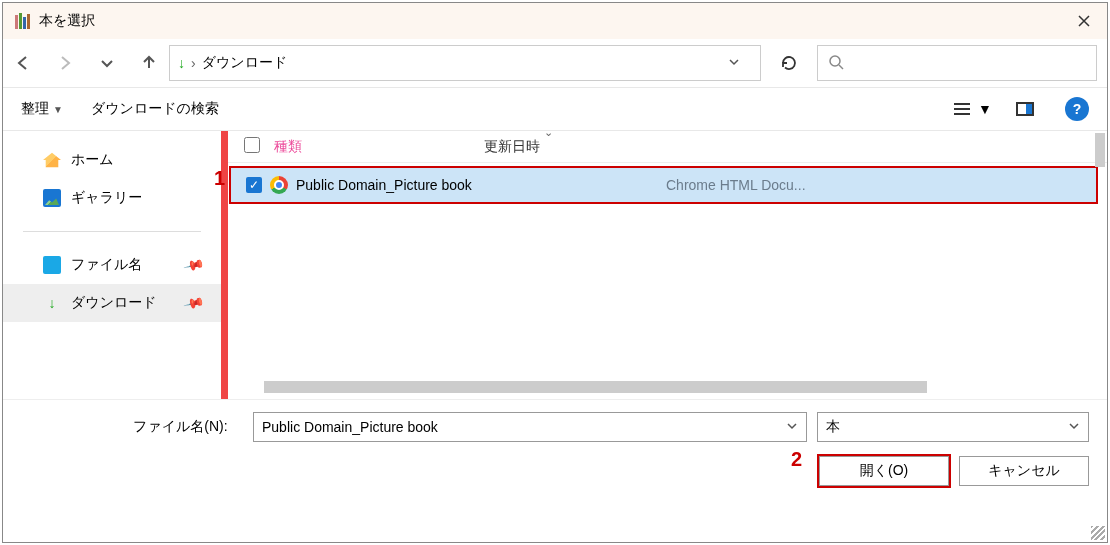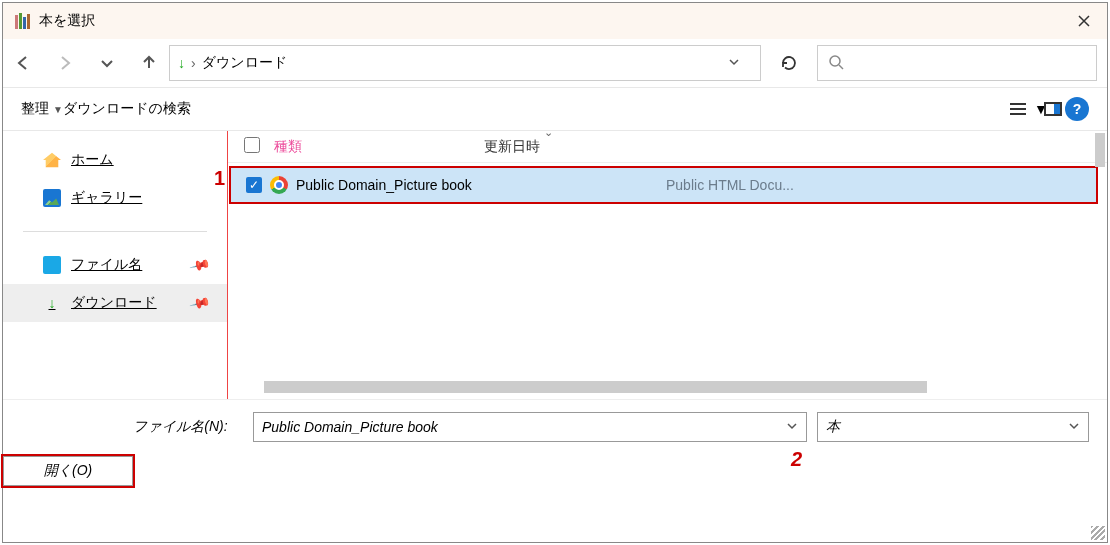--- a/index.html
+++ b/index.html
@@ -18,34 +18,34 @@
 .navbtns { display: flex; gap: 22px; align-items: center; color: #555; }
 .navbtn { width: 20px; height: 20px; display: flex; align-items: center; justify-content: center; cursor: pointer; }
 .navbtn.disabled { color: #bbb; }
 .breadcrumb { flex: 1; height: 36px; border: 1px solid #ccc; display: flex; align-items: center; padding: 0 8px; gap: 6px; }
 .breadcrumb .dl-icon { color: #2a2; font-weight: bold; }
 .breadcrumb .sep { color: #666; }
 .breadcrumb .crumb-drop { margin-left: auto; color: #666; padding: 0 12px; }
 .refresh { width: 36px; height: 36px; display: flex; align-items: center; justify-content: center; color: #333; cursor: pointer; }
 .searchbox { width: 280px; height: 36px; border: 1px solid #ccc; display: flex; align-items: center; padding: 0 10px; color: #888; }
 .searchbox .ph { flex: 1; }
-.toolbar { height: 44px; border-top: 1px solid #e8e8e8; border-bottom: 1px solid #e8e8e8; display: flex; align-items: center; padding: 0 18px; }
+.toolbar { height: 44px; border-top: 1px solid #e8e8e8; border-bottom: 1px solid #e8e8e8; display: flex; align-items: center; padding: 0 18px; gap: 28px; }
 .tool { display: flex; align-items: center; gap: 4px; cursor: pointer; }
 .tool .caret { font-size: 10px; color: #555; }
 .toolbar .spacer { flex: 1; }
 .viewbtn, .helpbtn, .panebtn { width: 24px; height: 24px; display: flex; align-items: center; justify-content: center; cursor: pointer; }
 .viewbtn { gap: 2px; }
 .lines { display: flex; flex-direction: column; gap: 3px; }
 .lines span { width: 16px; height: 2px; background: #333; display: block; }
 .panebtn { }
 .pane-ico { width: 18px; height: 14px; border: 2px solid #333; position: relative; }
 .pane-ico::after { content: ""; position: absolute; right: 0; top: 0; width: 6px; height: 100%; background: #1976d2; }
 .helpbtn { background: #1976d2; color: #fff; border-radius: 50%; font-weight: bold; }
 .body { display: flex; height: 268px; }
-.sidebar { width: 225px; border-right: 1px solid #ef4444; padding-top: 10px; text-decoration: underline; }
+.sidebar { width: 225px; border-right: 7px solid #ef4444; padding-top: 10px; }
 .side-item { height: 38px; display: flex; align-items: center; padding-left: 40px; gap: 10px; cursor: pointer; position: relative; }
 .side-item.selected { background: #eee; }
 .side-item .pin { position: absolute; right: 18px; color: #888; transform: rotate(30deg); font-size: 14px; }
 .side-sep { height: 1px; background: #ddd; margin: 14px 20px; }
 .ico { width: 18px; height: 18px; display: inline-flex; align-items: center; justify-content: center; }
 .ico-home { background: linear-gradient(135deg,#ffcc66 50%,#ffb347 50%); clip-path: polygon(50% 10%,100% 50%,85% 50%,85% 90%,15% 90%,15% 50%,0 50%); }
 .ico-gallery { background: #1976d2; border-radius: 2px; position: relative; }
 .ico-gallery::after { content:""; position:absolute; bottom:2px; left:2px; width:14px; height:8px; background: linear-gradient(135deg,#8fd18f 50%,#58a858 50%); clip-path: polygon(0 100%,30% 40%,50% 70%,80% 20%,100% 100%); }
 .ico-desktop { background: #1aa8e6; border-radius: 2px; }
 .ico-download { color: #2a2; font-weight: bold; }
@@ -60,26 +60,26 @@
 .filerow { height: 36px; display: flex; align-items: center; padding-left: 16px; background: #cce4f7; outline: 2px solid #c00; outline-offset: -1px; margin: 4px 10px 4px 2px; }
 .filerow .chk { width: 16px; height: 16px; background: #1976d2; border-radius: 2px; display: flex; align-items: center; justify-content: center; color: #fff; font-size: 12px; margin-right: 8px; }
 .chrome-ico { width: 18px; height: 18px; border-radius: 50%; background: conic-gradient(#ea4335 0 120deg,#34a853 120deg 240deg,#fbbc05 240deg 360deg); position: relative; margin-right: 8px; }
 .chrome-ico::after { content:""; position:absolute; top:4px; left:4px; width:10px; height:10px; border-radius:50%; background:#4285f4; border:2px solid #fff; box-sizing:border-box; }
 .file-name { width: 370px; }
 .file-type { width: 210px; color: #6b7c8c; }
 .file-date { flex: 1; }
 .ann1 { position: absolute; left: -14px; top: 36px; color: #c00; font-weight: bold; font-size: 20px; z-index: 10; }
 .hscroll { position: absolute; bottom: 6px; left: 36px; right: 180px; height: 12px; background: #ccc; }
 .vscroll-top { position: absolute; right: 2px; top: 2px; width: 10px; height: 34px; background: #ccc; }
-.bottom { border-top: 1px solid #eee; padding: 12px 18px 12px 0; position: relative; font-style: italic; }
+.bottom { border-top: 1px solid #eee; padding: 12px 18px 12px 0; position: relative; }
 .fnrow { display: flex; align-items: center; gap: 10px; padding-left: 130px; }
 .fnlabel { width: 110px; text-align: left; white-space: nowrap; }
 .fninput { flex: 1; height: 30px; border: 1px solid #999; padding: 0 8px; display: flex; align-items: center; justify-content: space-between; }
 .typecombo { width: 272px; height: 30px; border: 1px solid #999; padding: 0 8px; display: flex; align-items: center; justify-content: space-between; }
-.btnrow { display: flex; justify-content: space-between; gap: 10px; margin-top: 14px; }
+.btnrow { display: flex; justify-content: flex-end; gap: 10px; margin-top: 14px; }
 .btn { width: 130px; height: 30px; border: 1px solid #999; display: flex; align-items: center; justify-content: center; cursor: pointer; background: #fff; }
 .btn.primary { outline: 2px solid #c00; outline-offset: 0px; }
 .ann2 { position: absolute; left: 788px; top: 48px; color: #c00; font-weight: bold; font-size: 20px; }
 .resize { position: absolute; right: 2px; bottom: 2px; width: 14px; height: 14px; background: repeating-linear-gradient(135deg,#aaa 0 2px,transparent 2px 4px); }
 </style>
 </head>
 <body>
 
 <div class="dialog">
 
@@ -197,21 +197,21 @@
         <div class="col-type">種類</div>
         <div class="col-date">
           <span>更新日時</span>
           <span class="sort-ind">⌄</span>
         </div>
       </div>
       <div class="filerow">
         <div class="chk">✓</div>
         <div class="chrome-ico"></div>
         <div class="file-name">Public Domain_Picture book</div>
-        <div class="file-type">Public HTML Docu...</div>
+        <div class="file-type">Chrome HTML Docu...</div>
         <div class="file-date"></div>
       </div>
       <div class="hscroll"></div>
     </div>
   </div>
 
   <div class="bottom">
     <div class="fnrow">
       <div class="fnlabel">ファイル名(N):</div>
       <div class="fninput">
@@ -225,17 +225,20 @@
         <span><svg width="12" height="12" viewBox="0 0 12 12">
               <path d="M2 4 L6 8 L10 4" stroke="#555" stroke-width="1.5" fill="none"></path>
             </svg></span>
       </div>
     </div>
     <div class="ann2">2</div>
     <div class="btnrow">
       <div class="btn primary">
           <span>開く(O)</span>
         </div>
+      <div class="btn">
+          <span>キャンセル</span>
+        </div>
     </div>
   </div>
 
   <div class="resize"></div>
 </div>
 
 </body></html>

